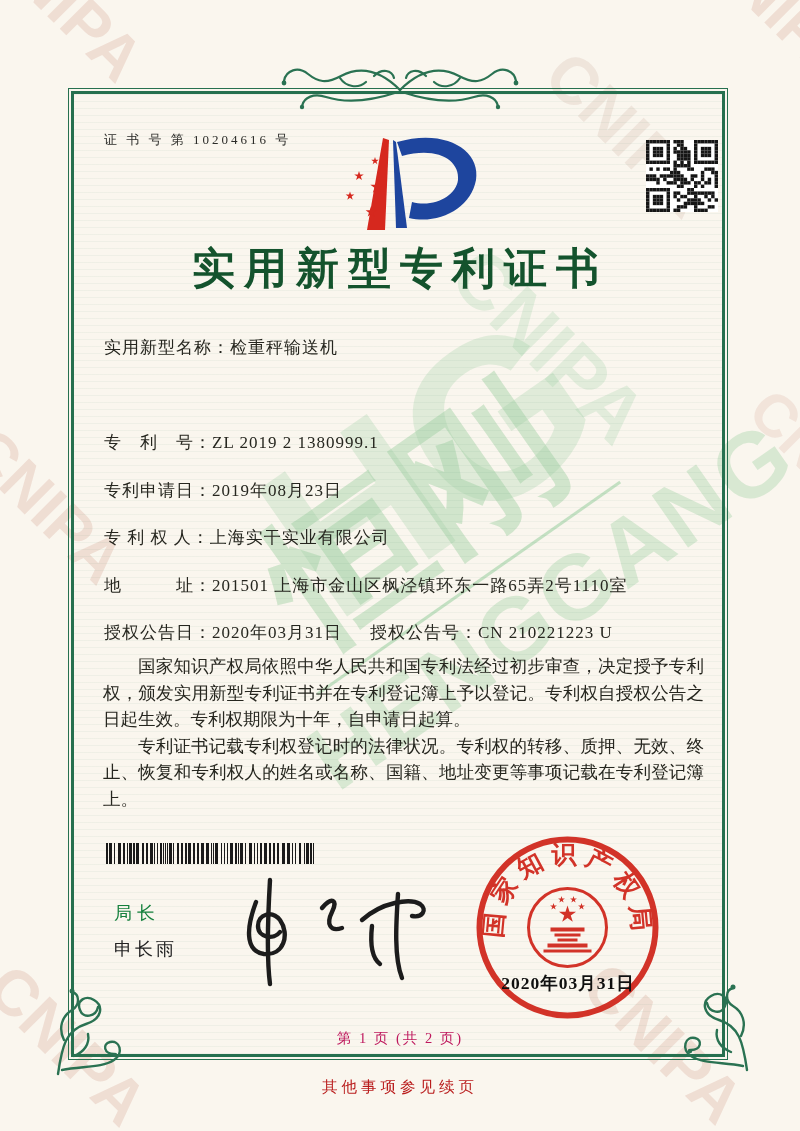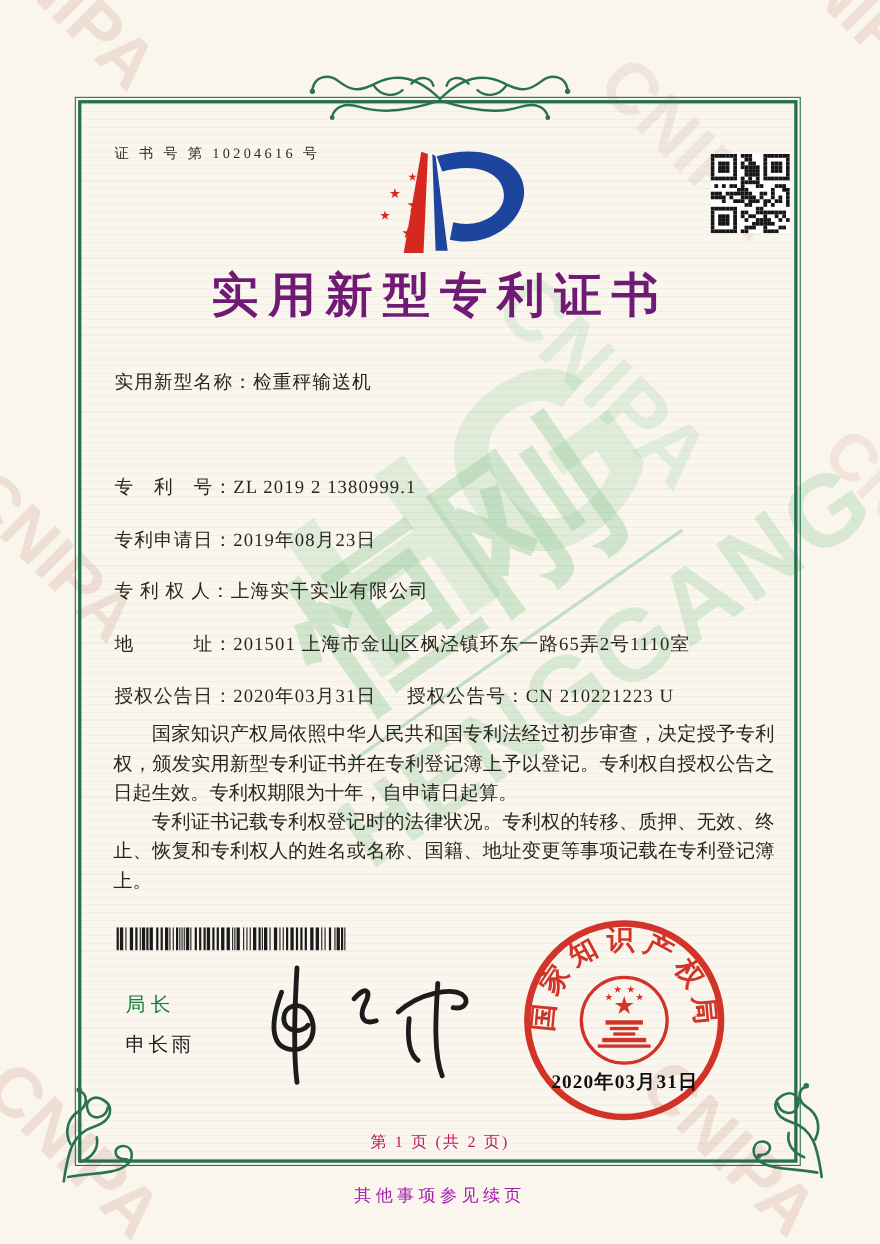--- a/index.html
+++ b/index.html
@@ -36,39 +36,39 @@
   .ornament{position:absolute;z-index:3;}
   .orn-top{left:278px;top:56px;}
   .orn-bl{left:50px;top:982px;}
   .orn-br{left:655px;top:978px;transform:scaleX(-1);}
   
   .content{position:absolute;inset:0;z-index:4;}
   .cert-no{position:absolute;left:104px;top:131px;font-size:13px;letter-spacing:3px;color:#2b2b28;}
   .logo{position:absolute;left:333px;top:128px;}
   .qr{position:absolute;left:646px;top:140px;width:72px;height:72px;}
   .title{position:absolute;left:100px;top:240px;width:600px;text-align:center;
-         font-size:43px;font-weight:700;letter-spacing:9px;color:#701a75;}
+         font-size:43px;font-weight:700;letter-spacing:9px;color:#14532d;}
   .field-row{position:absolute;left:104px;font-size:17px;white-space:nowrap;color:#26261f;}
   .field-row .flabel{letter-spacing:1px;}
   .field-row .fvalue{letter-spacing:1px;}
   .pair2{margin-left:28px;}
   .paras{position:absolute;left:103px;top:654px;width:601px;font-size:17.5px;line-height:26.5px;
-         text-align:justify;color:#26261f;}
+         text-align:justify;color:#26261f;font-family:Liberation Mono, monospace;}
   .paras p{margin:0;text-indent:2em;}
   .barcode{position:absolute;left:104px;top:843px;width:216px;height:21px;}
   .sig-title{position:absolute;left:114px;top:901px;font-size:18px;letter-spacing:5px;color:#15803d;}
   .sig-name{position:absolute;left:114px;top:937px;font-size:18px;letter-spacing:3px;color:#222;}
   .signature{position:absolute;left:212px;top:872px;}
   .seal{position:absolute;left:470px;top:830px;}
   .seal-date{position:absolute;left:472px;top:971px;width:192px;text-align:center;font-size:17.5px;
          font-weight:600;letter-spacing:1px;color:#101010;}
   .page-info{position:absolute;left:100px;top:1029px;width:600px;text-align:center;
          font-size:14.5px;letter-spacing:2px;color:#be185d;}
   .continuation{position:absolute;left:100px;top:1077px;width:600px;text-align:center;
-         font-size:15.5px;letter-spacing:4px;color:#a21caf;}
+         font-size:15.5px;letter-spacing:4px;color:#b91c1c;}
 </style>
 </head>
 <body>
 
 <div class="page">
 
   <span class="wm wm-pink wm-tl">CNIPA</span>
   <span class="wm wm-pink wm-tr">CNIPA</span>
   <span class="wm wm-logo">CNIPA</span>
   <span class="wm wm-mid">CNIPA</span>

